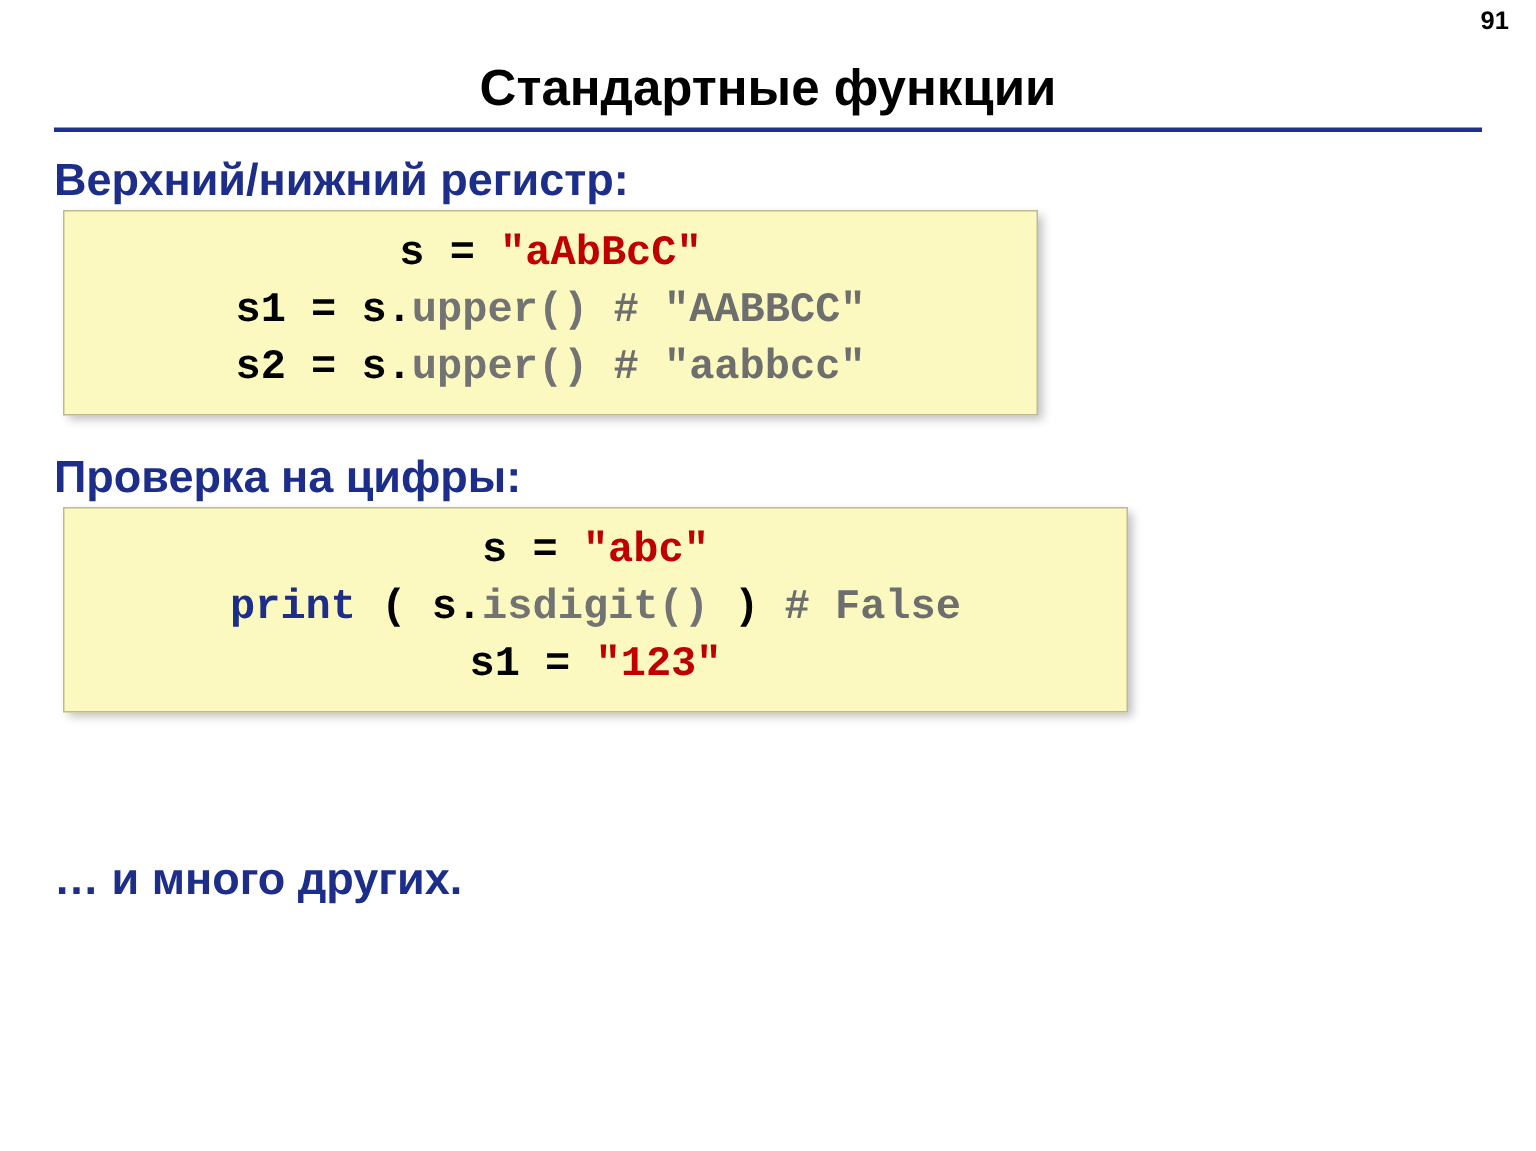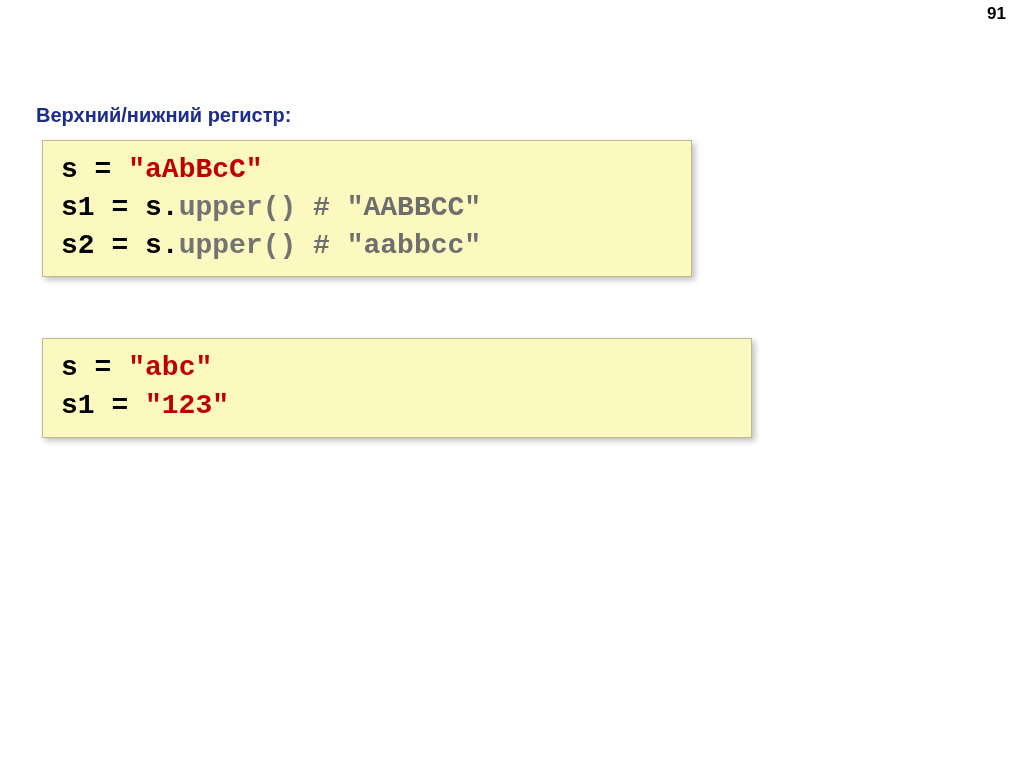--- a/index.html
+++ b/index.html
@@ -9,20 +9,21 @@
     height: 767px;
     background: #ffffff;
     font-family: Arial, Helvetica, sans-serif;
     overflow: hidden;
   }
   .slide {
     position: relative;
     width: 1024px;
     height: 754px;
     box-sizing: border-box;
+    text-align: center;
   }
   .page-number {
     position: absolute;
     top: 4px;
     right: 18px;
     font-size: 17px;
     font-weight: bold;
     color: #000;
   }
   .title {
@@ -30,21 +31,21 @@
     top: 40px;
     left: 36px;
     right: 36px;
     font-size: 34px;
     font-weight: bold;
     color: #000;
     padding-bottom: 6px;
     border-bottom: 3px solid #203090;
   }
   .section-label {
-    font-size: 20px;
+    font-size: 30px;
     font-weight: bold;
     color: #1c2d8a;
   }
   .s-upper-lower { position: absolute; top: 104px; left: 36px; }
   .s-digits      { position: absolute; top: 302px; left: 36px; }
   .s-more        { position: absolute; top: 570px; left: 36px; }
   .code-box {
     position: absolute;
     left: 42px;
     background: #fbf9c0;
@@ -65,29 +66,33 @@
   .t-cmt   { color: #6e6e6e; }
   .t-kw    { color: #1c2d8a; }
 </style>
 </head>
 <body>
 
 <div class="slide">
 
   <div class="page-number">91</div>
 
+  <div class="title">Стандартные функции</div>
 
   <div class="section-label s-upper-lower">Верхний/нижний регистр:</div>
 
   <div class="code-box box1">
     <div><span>s = </span><span class="t-str">"aAbBcC"</span></div>
     <div><span>s1 = s.</span><span class="t-func">upper()</span><span>   </span><span class="t-cmt"># "AABBCC"</span></div>
     <div><span>s2 = s.</span><span class="t-func">upper()</span><span>   </span><span class="t-cmt"># "aabbcc"</span></div>
   </div>
 
+  <div class="section-label s-digits">Проверка на цифры:</div>
 
   <div class="code-box box2">
     <div><span>s = </span><span class="t-str">"abc"</span></div>
+    <div><span class="t-kw">print</span><span> ( </span><span> s.</span><span class="t-func">isdigit()</span><span> )   </span><span class="t-cmt"># False</span></div>
     <div><span>s1 = </span><span class="t-str">"123"</span></div>
   </div>
 
+  <div class="section-label s-more">… и много других.</div>
 
 </div>
 
 </body></html>

